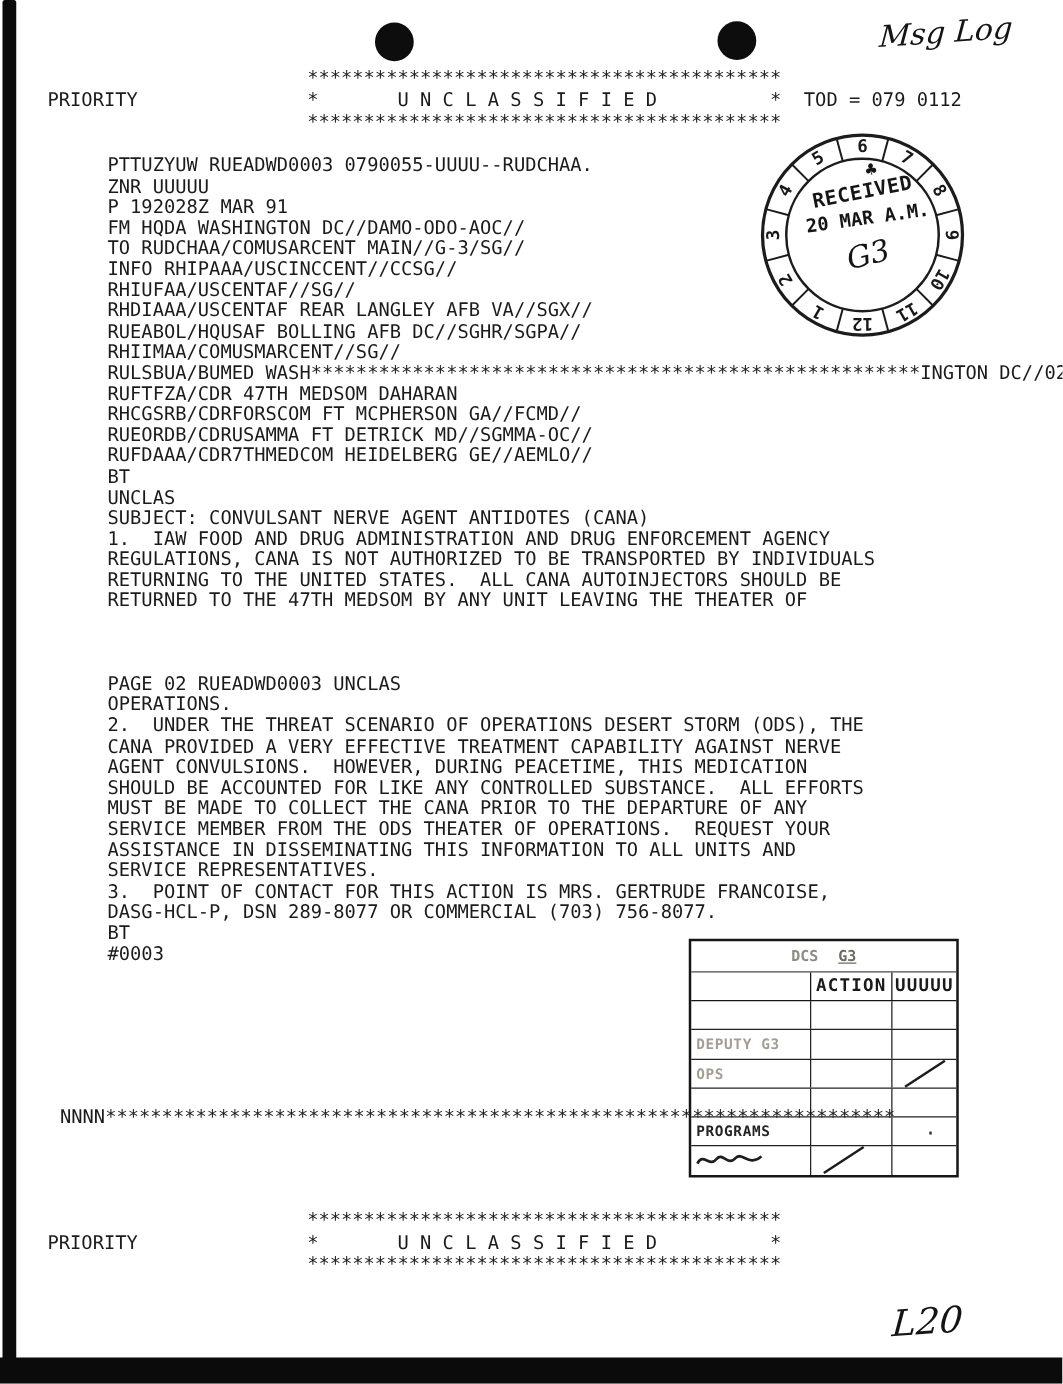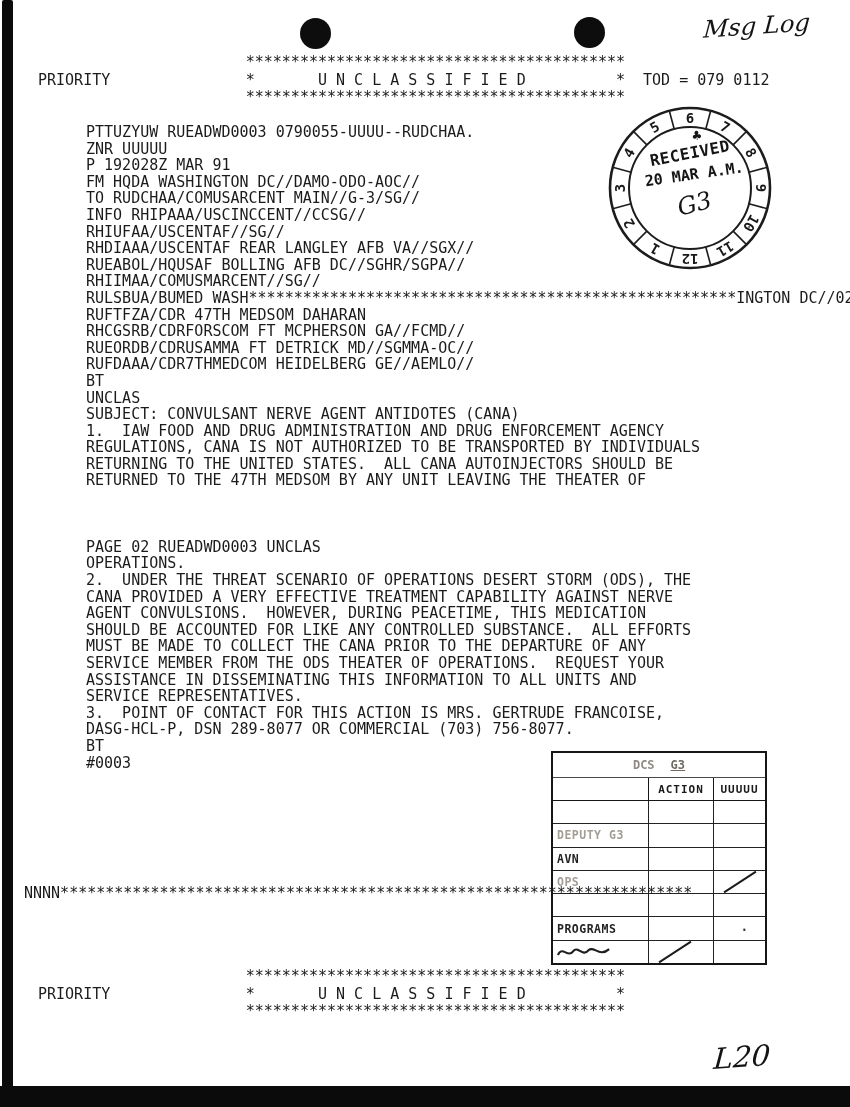--- a/index.html
+++ b/index.html
@@ -12,21 +12,21 @@
   .edge-bottom{position:absolute;left:0;top:1086px;width:850px;height:21px;background:#0b0b0b;z-index:8;}
   .hole{position:absolute;width:31px;height:31px;border-radius:50%;background:#0d0d0d;z-index:5;}
   .hole.h1{left:300px;top:18px;}
   .hole.h2{left:574px;top:17px;}
   pre.mono{
     margin:0;position:absolute;white-space:pre;color:#1b1b1b;
     font-family:"DejaVu Sans Mono",monospace;font-size:15px;line-height:16.6px;
   }
   #banner-top{left:38px;top:54px;line-height:17.5px;z-index:1;}
   #body-text{left:38px;top:124px;z-index:1;margin-left:48px;}
-  #nnnn-line{left:24px;top:885px;z-index:6;}
+  #nnnn-line{left:48px;top:885px;z-index:6;}
   #banner-bottom{left:38px;top:968px;line-height:17.5px;z-index:6;}
   .handwriting{
     position:absolute;font-family:"DejaVu Serif",serif;font-style:italic;
     color:#141414;z-index:4;transform:skewX(-8deg) rotate(-4deg);
   }
   #msg-log{left:704px;top:12px;font-size:24px;}
   #l20{left:714px;top:1040px;font-size:29px;}
   
   #stamp{position:absolute;left:600px;top:106px;width:180px;height:180px;z-index:3;}
   .stamp-circle{fill:none;stroke:#1c1c1c;}
@@ -42,21 +42,21 @@
   
   #routing-table{
     position:absolute;left:551px;top:751px;width:216px;z-index:2;background:#fff;
     border:2.2px solid #161616;box-sizing:border-box;
   }
   .rt-title{height:24px;border-bottom:1.4px solid #4a4a4a;display:flex;align-items:center;
     justify-content:center;gap:16px;font-weight:bold;font-size:12px;color:#8f8a83;}
   .rt-title .ul{text-decoration:underline;color:#6f6a63;}
   .rt-head{display:grid;grid-template-columns:95px 65px 1fr;height:22px;border-bottom:1.6px solid #161616;}
   .rt-hcell{display:flex;align-items:center;justify-content:center;font-weight:bold;
-    font-size:11px;letter-spacing:1px;color:#1a1a1a;border-left:1.6px solid #161616;}
+    font-size:14px;letter-spacing:1px;color:#1a1a1a;border-left:1.6px solid #161616;}
   .rt-hcell:first-child{border-left:none;}
   .rt-row{display:grid;grid-template-columns:95px 65px 1fr;height:22.3px;border-bottom:1.4px solid #222;}
   .rt-row:last-child{border-bottom:none;}
   .rt-cell{position:relative;display:flex;align-items:center;border-left:1.4px solid #222;overflow:visible;}
   .rt-label{border-left:none;padding-left:4px;font-weight:bold;font-size:11.5px;
     letter-spacing:.5px;color:#232323;white-space:nowrap;}
   .rt-label.faint{color:#a39d94;}
   .slash-line{position:absolute;left:7px;top:10px;width:38px;border-top:2.2px solid #1c1c1c;
     transform:rotate(-33deg);}
   .rt-cell .dot{position:absolute;left:50%;top:3px;font-size:16px;color:#333;}
@@ -174,25 +174,20 @@
           <div class="rt-cell rt-label faint"></div>
           <div class="rt-cell"></div>
           <div class="rt-cell"></div>
         </div>
         <div class="rt-row">
           <div class="rt-cell rt-label faint">DEPUTY G3</div>
           <div class="rt-cell"></div>
           <div class="rt-cell"></div>
         </div>
         <div class="rt-row">
-          <div class="rt-cell rt-label">AVN</div>
-          <div class="rt-cell"></div>
-          <div class="rt-cell"></div>
-        </div>
-        <div class="rt-row">
           <div class="rt-cell rt-label faint">OPS</div>
           <div class="rt-cell"></div>
           <div class="rt-cell">
             <div class="slash-line"></div>
           </div>
         </div>
         <div class="rt-row">
           <div class="rt-cell rt-label faint"></div>
           <div class="rt-cell"></div>
           <div class="rt-cell"></div>

